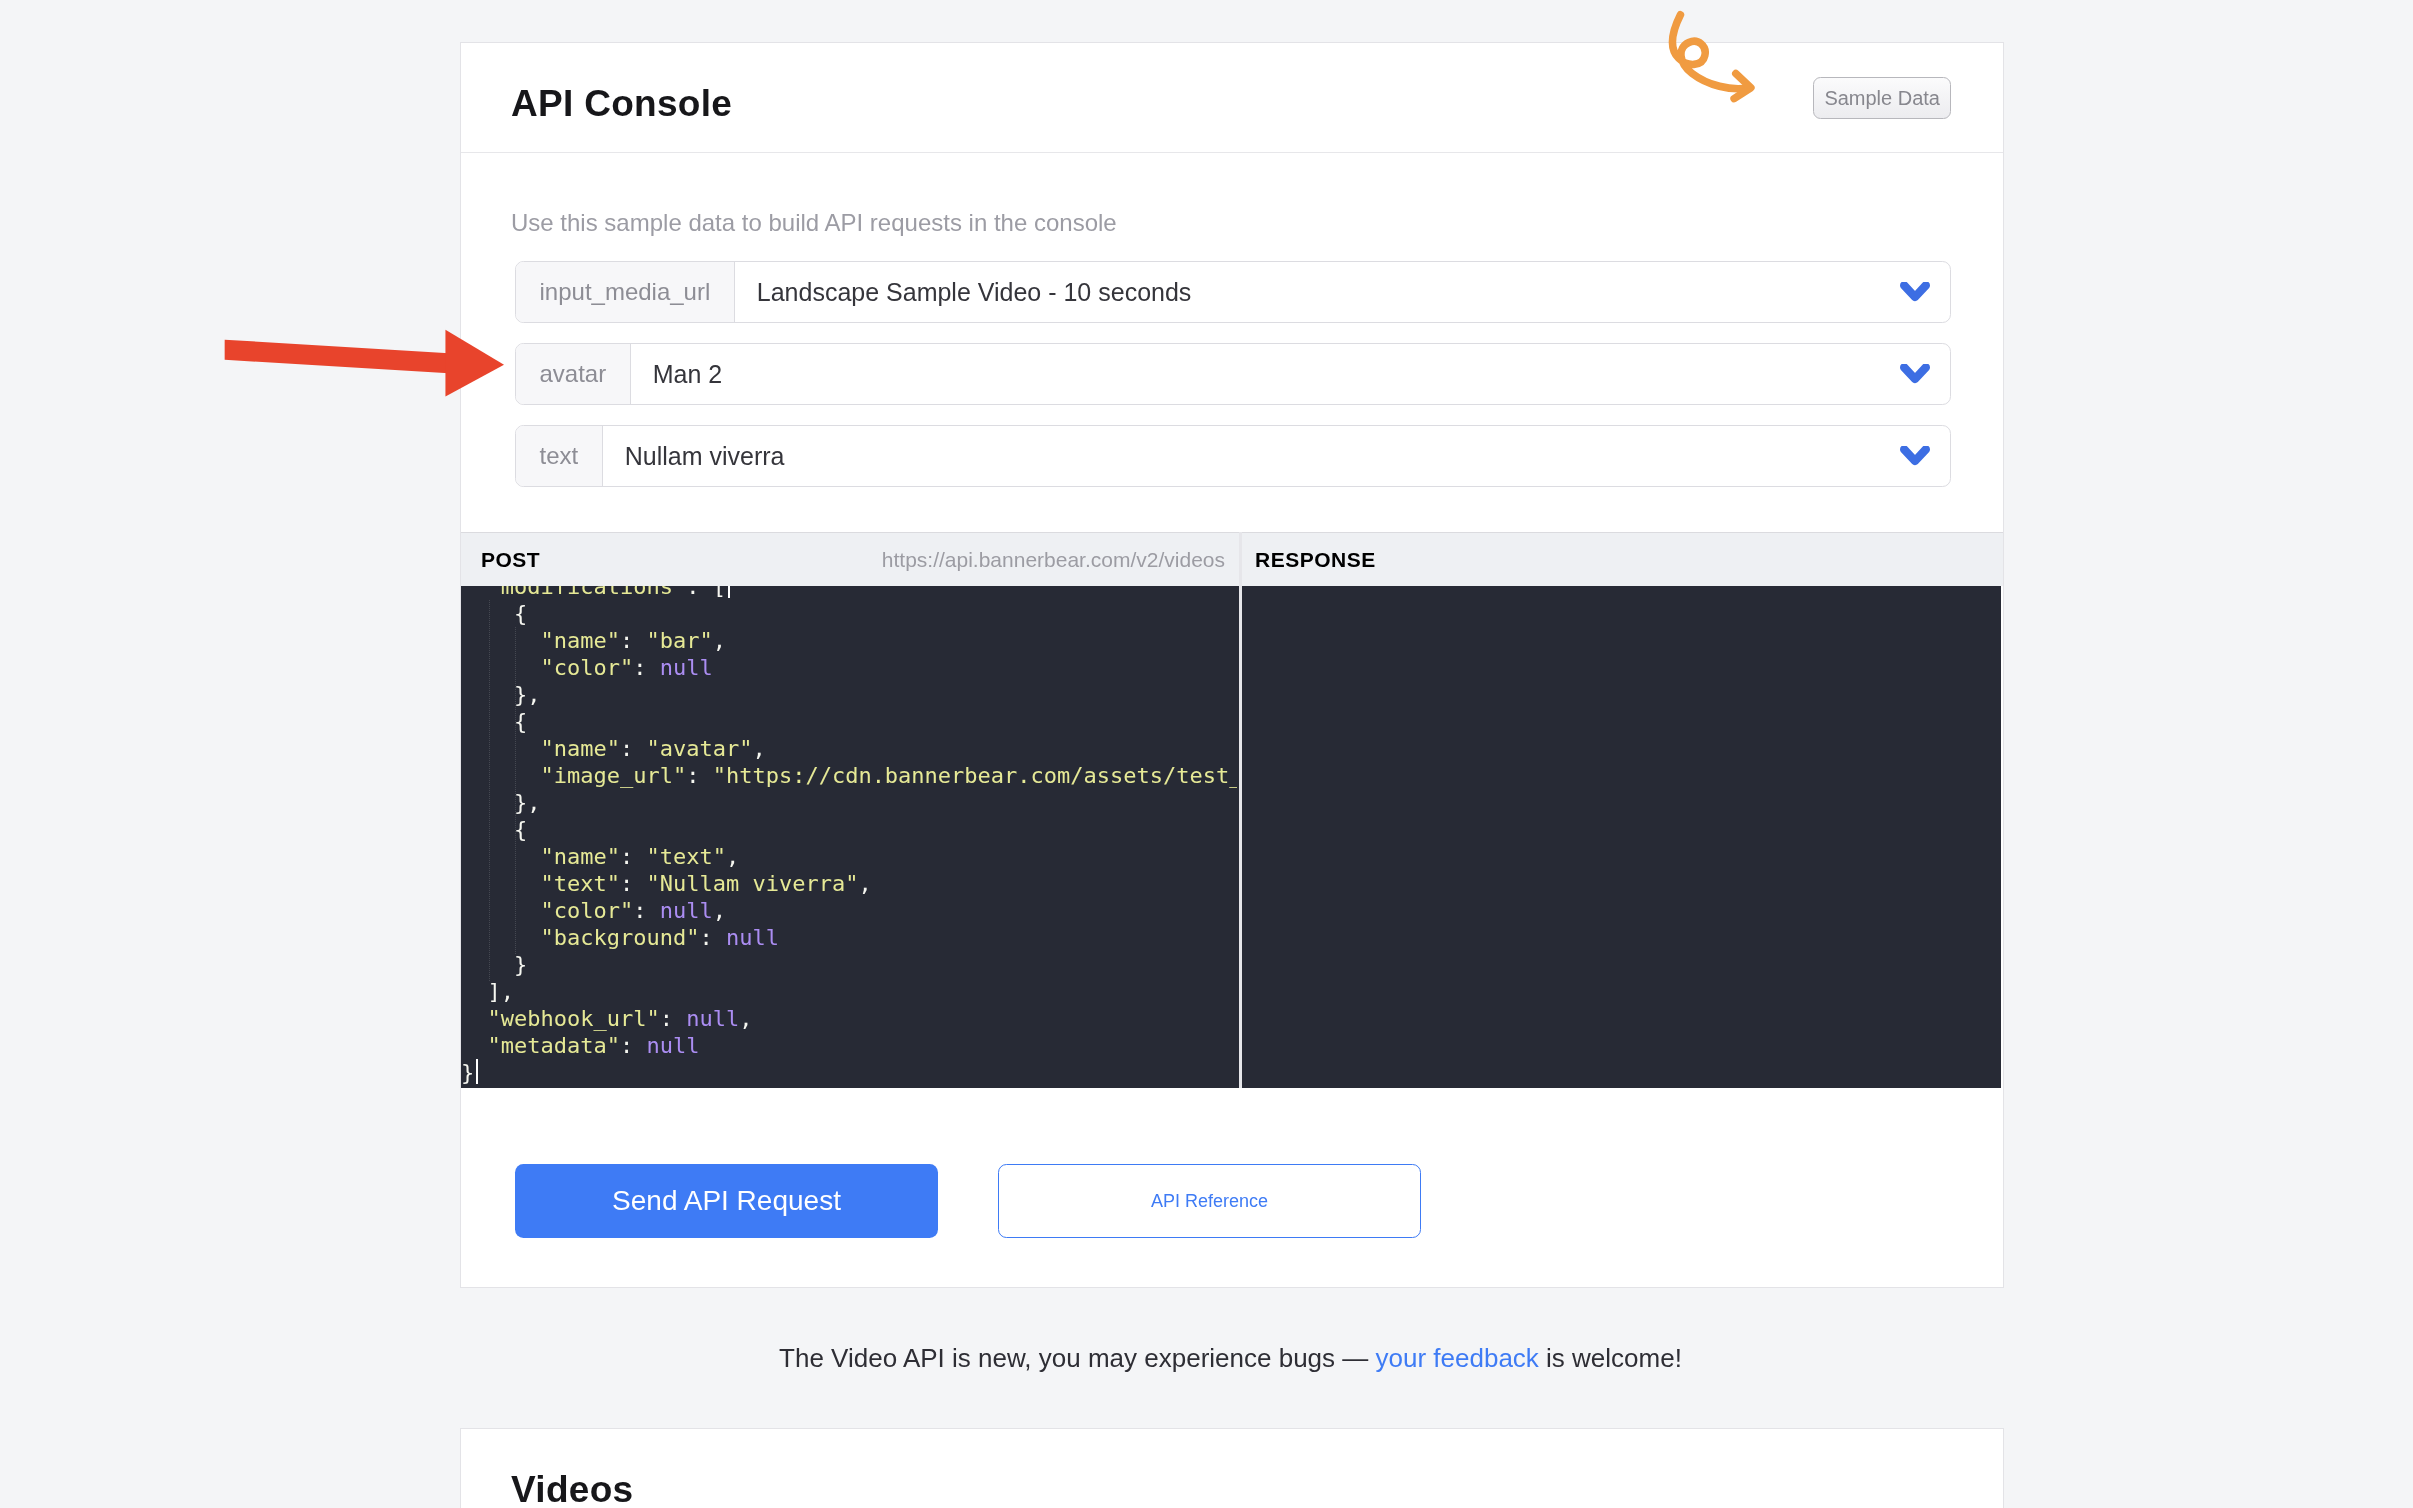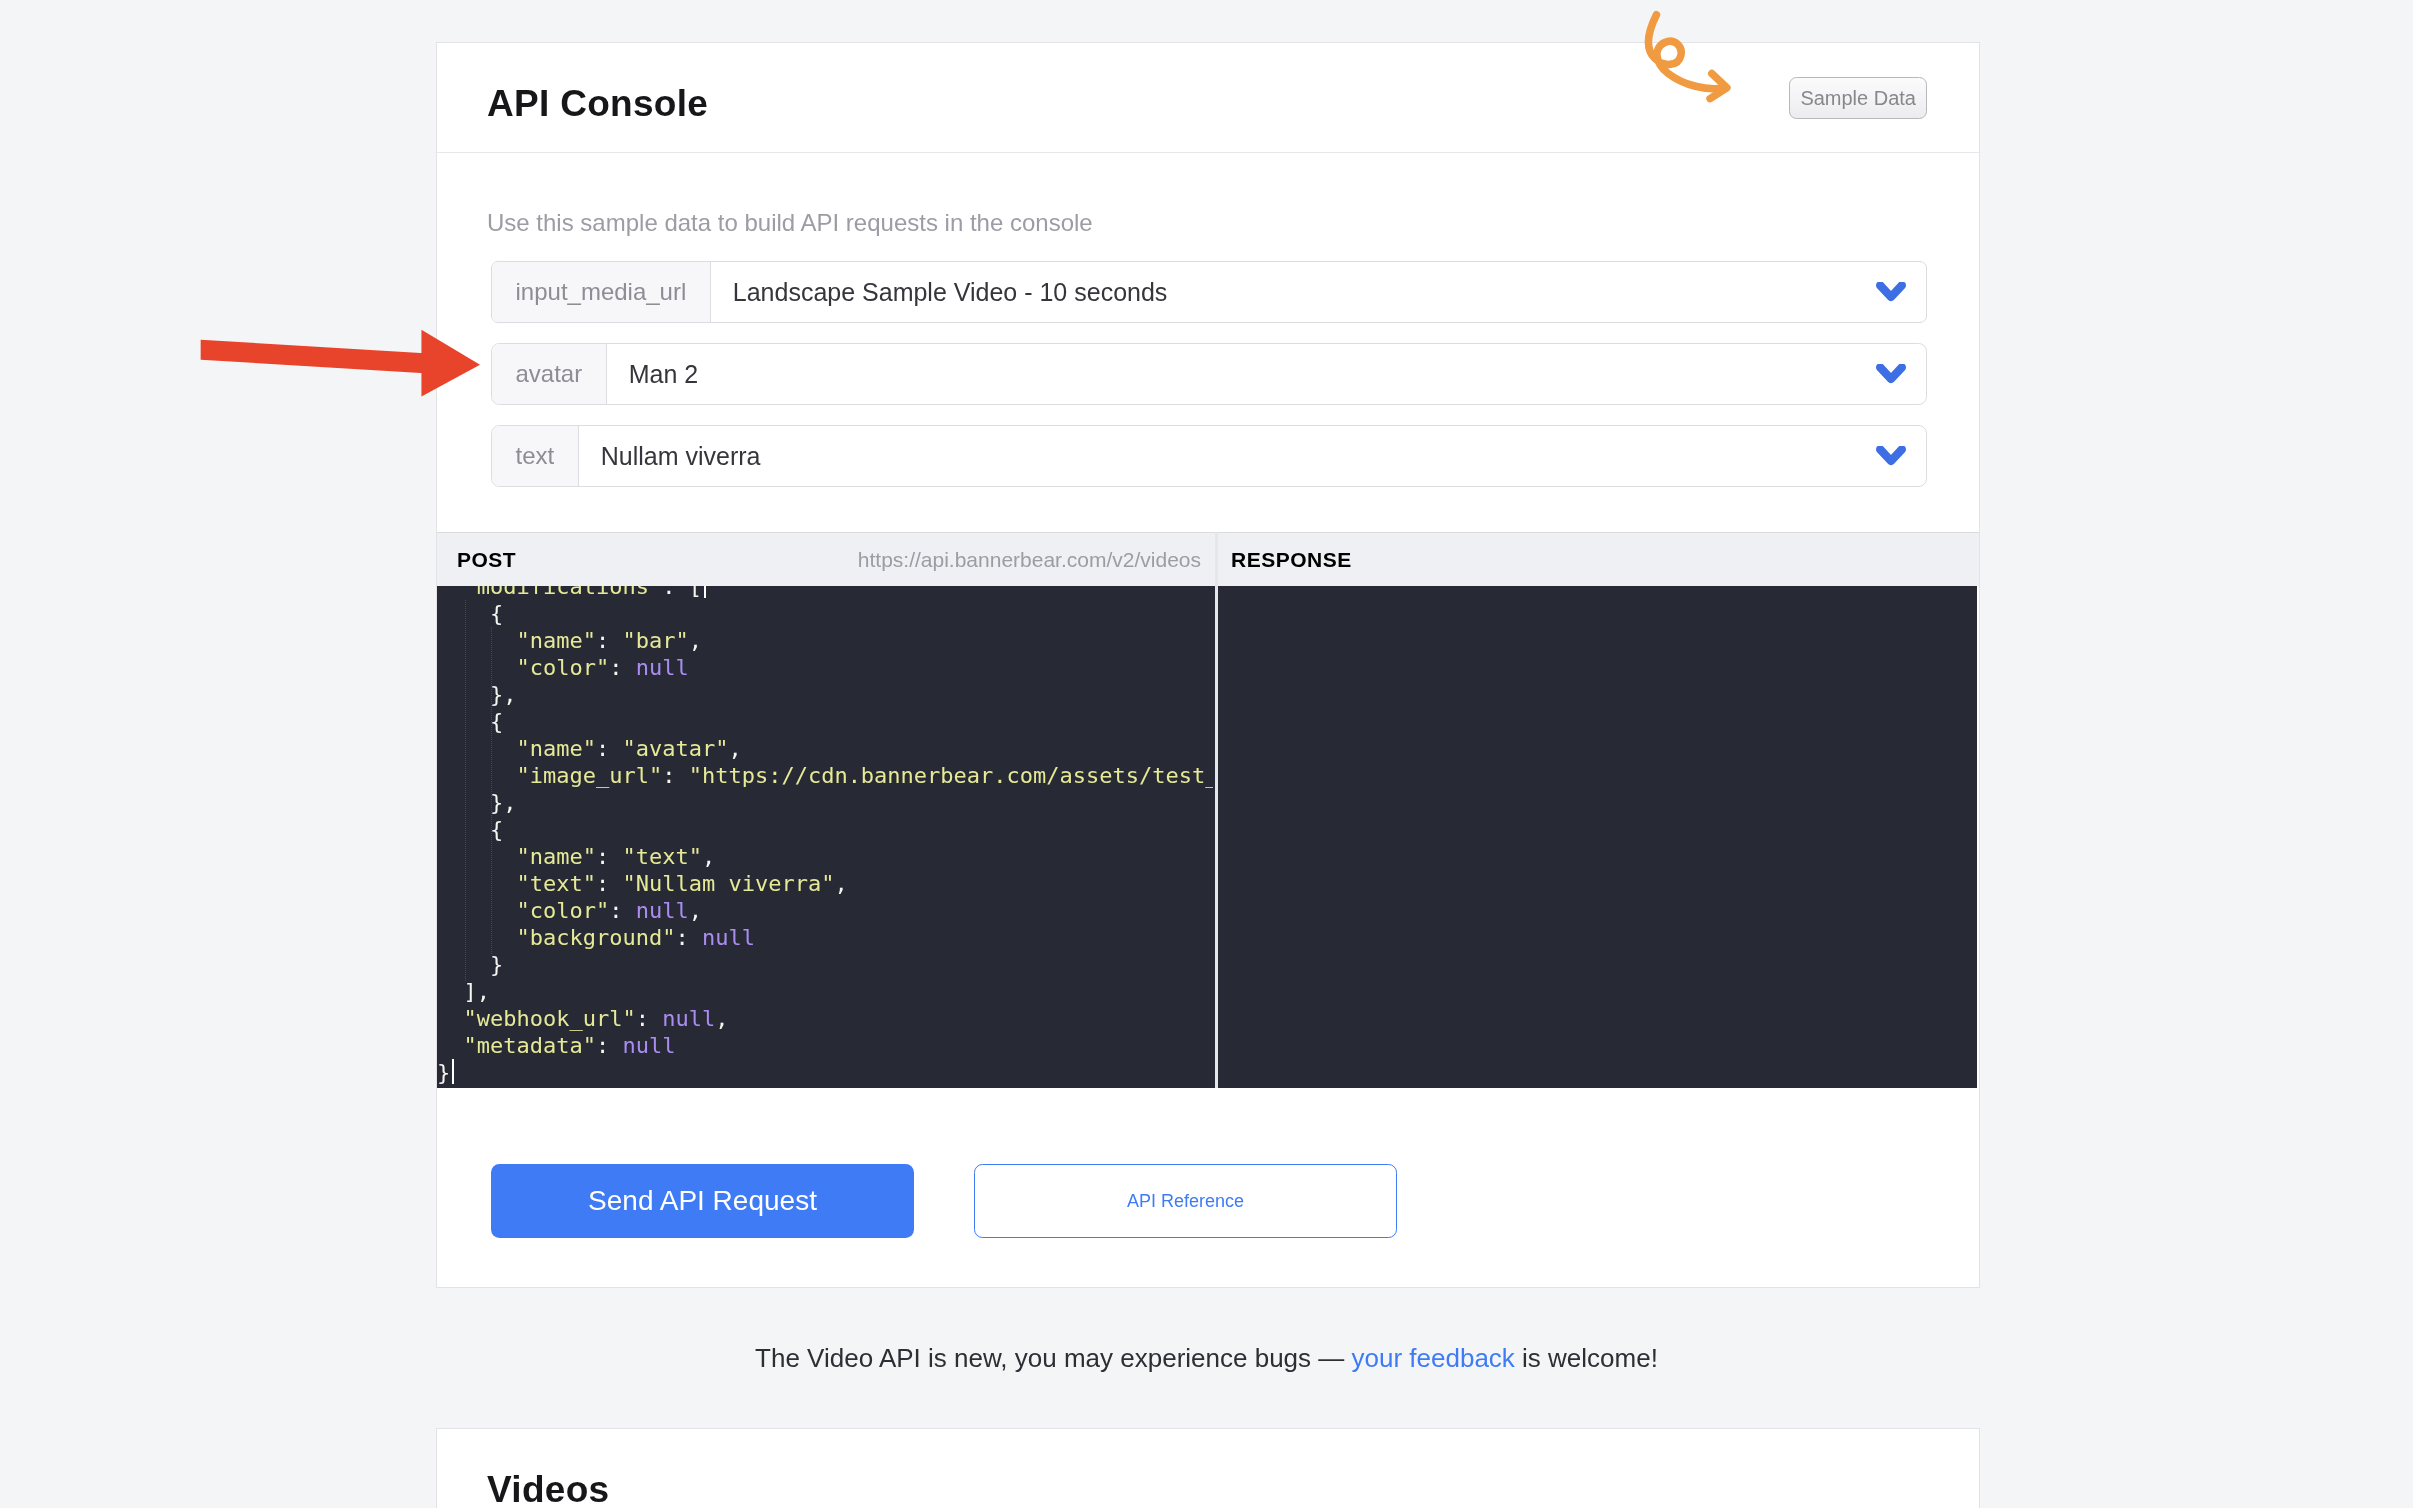--- a/index.html
+++ b/index.html
@@ -7,20 +7,21 @@
     margin: 0;
     background: #f4f5f7;
     font-family: "Liberation Sans", sans-serif;
   }
   #canvas {
     position: relative;
     width: 2210px;
     height: 1508px;
     overflow: hidden;
     background: var(--page-bg, #f4f5f7);
+    margin-left: 24px;
   }
   .card {
     position: absolute;
     background: #ffffff;
     border: 1.7px solid #e3e3e7;
   }
   #console-card { left: 436px; top: 42px; width: 1544px; height: 1246px; }
   #videos-card  { left: 436px; top: 1428px; width: 1544px; height: 168px; }
 
   .card-header {
@@ -142,21 +143,21 @@
   <div class="card" id="console-card">
 
     <div class="card-header">
       <div class="card-title">API Console</div>
       <div class="sample-data-btn">Sample Data</div>
     </div>
 
     <div class="subtitle">Use this sample data to build API requests in the console</div>
 
     <div>
-        <div class="field-row" style="top: 218px; border-radius: 7px;">
+        <div class="field-row" style="top: 218px;">
           <div class="field-key">input_media_url</div>
           <div class="field-value">Landscape Sample Video - 10 seconds</div>
           <span class="chevron-wrap">
             <svg width="30" height="20" viewBox="0 0 36 24">
               <polyline points="5,4 18,18 31,4" fill="none" stroke="#3d6ee3" stroke-width="10" stroke-linecap="round" stroke-linejoin="round"></polyline>
             </svg>
           </span>
         </div>
         <div class="field-row" style="top: 300px;">
           <div class="field-key">avatar</div>

